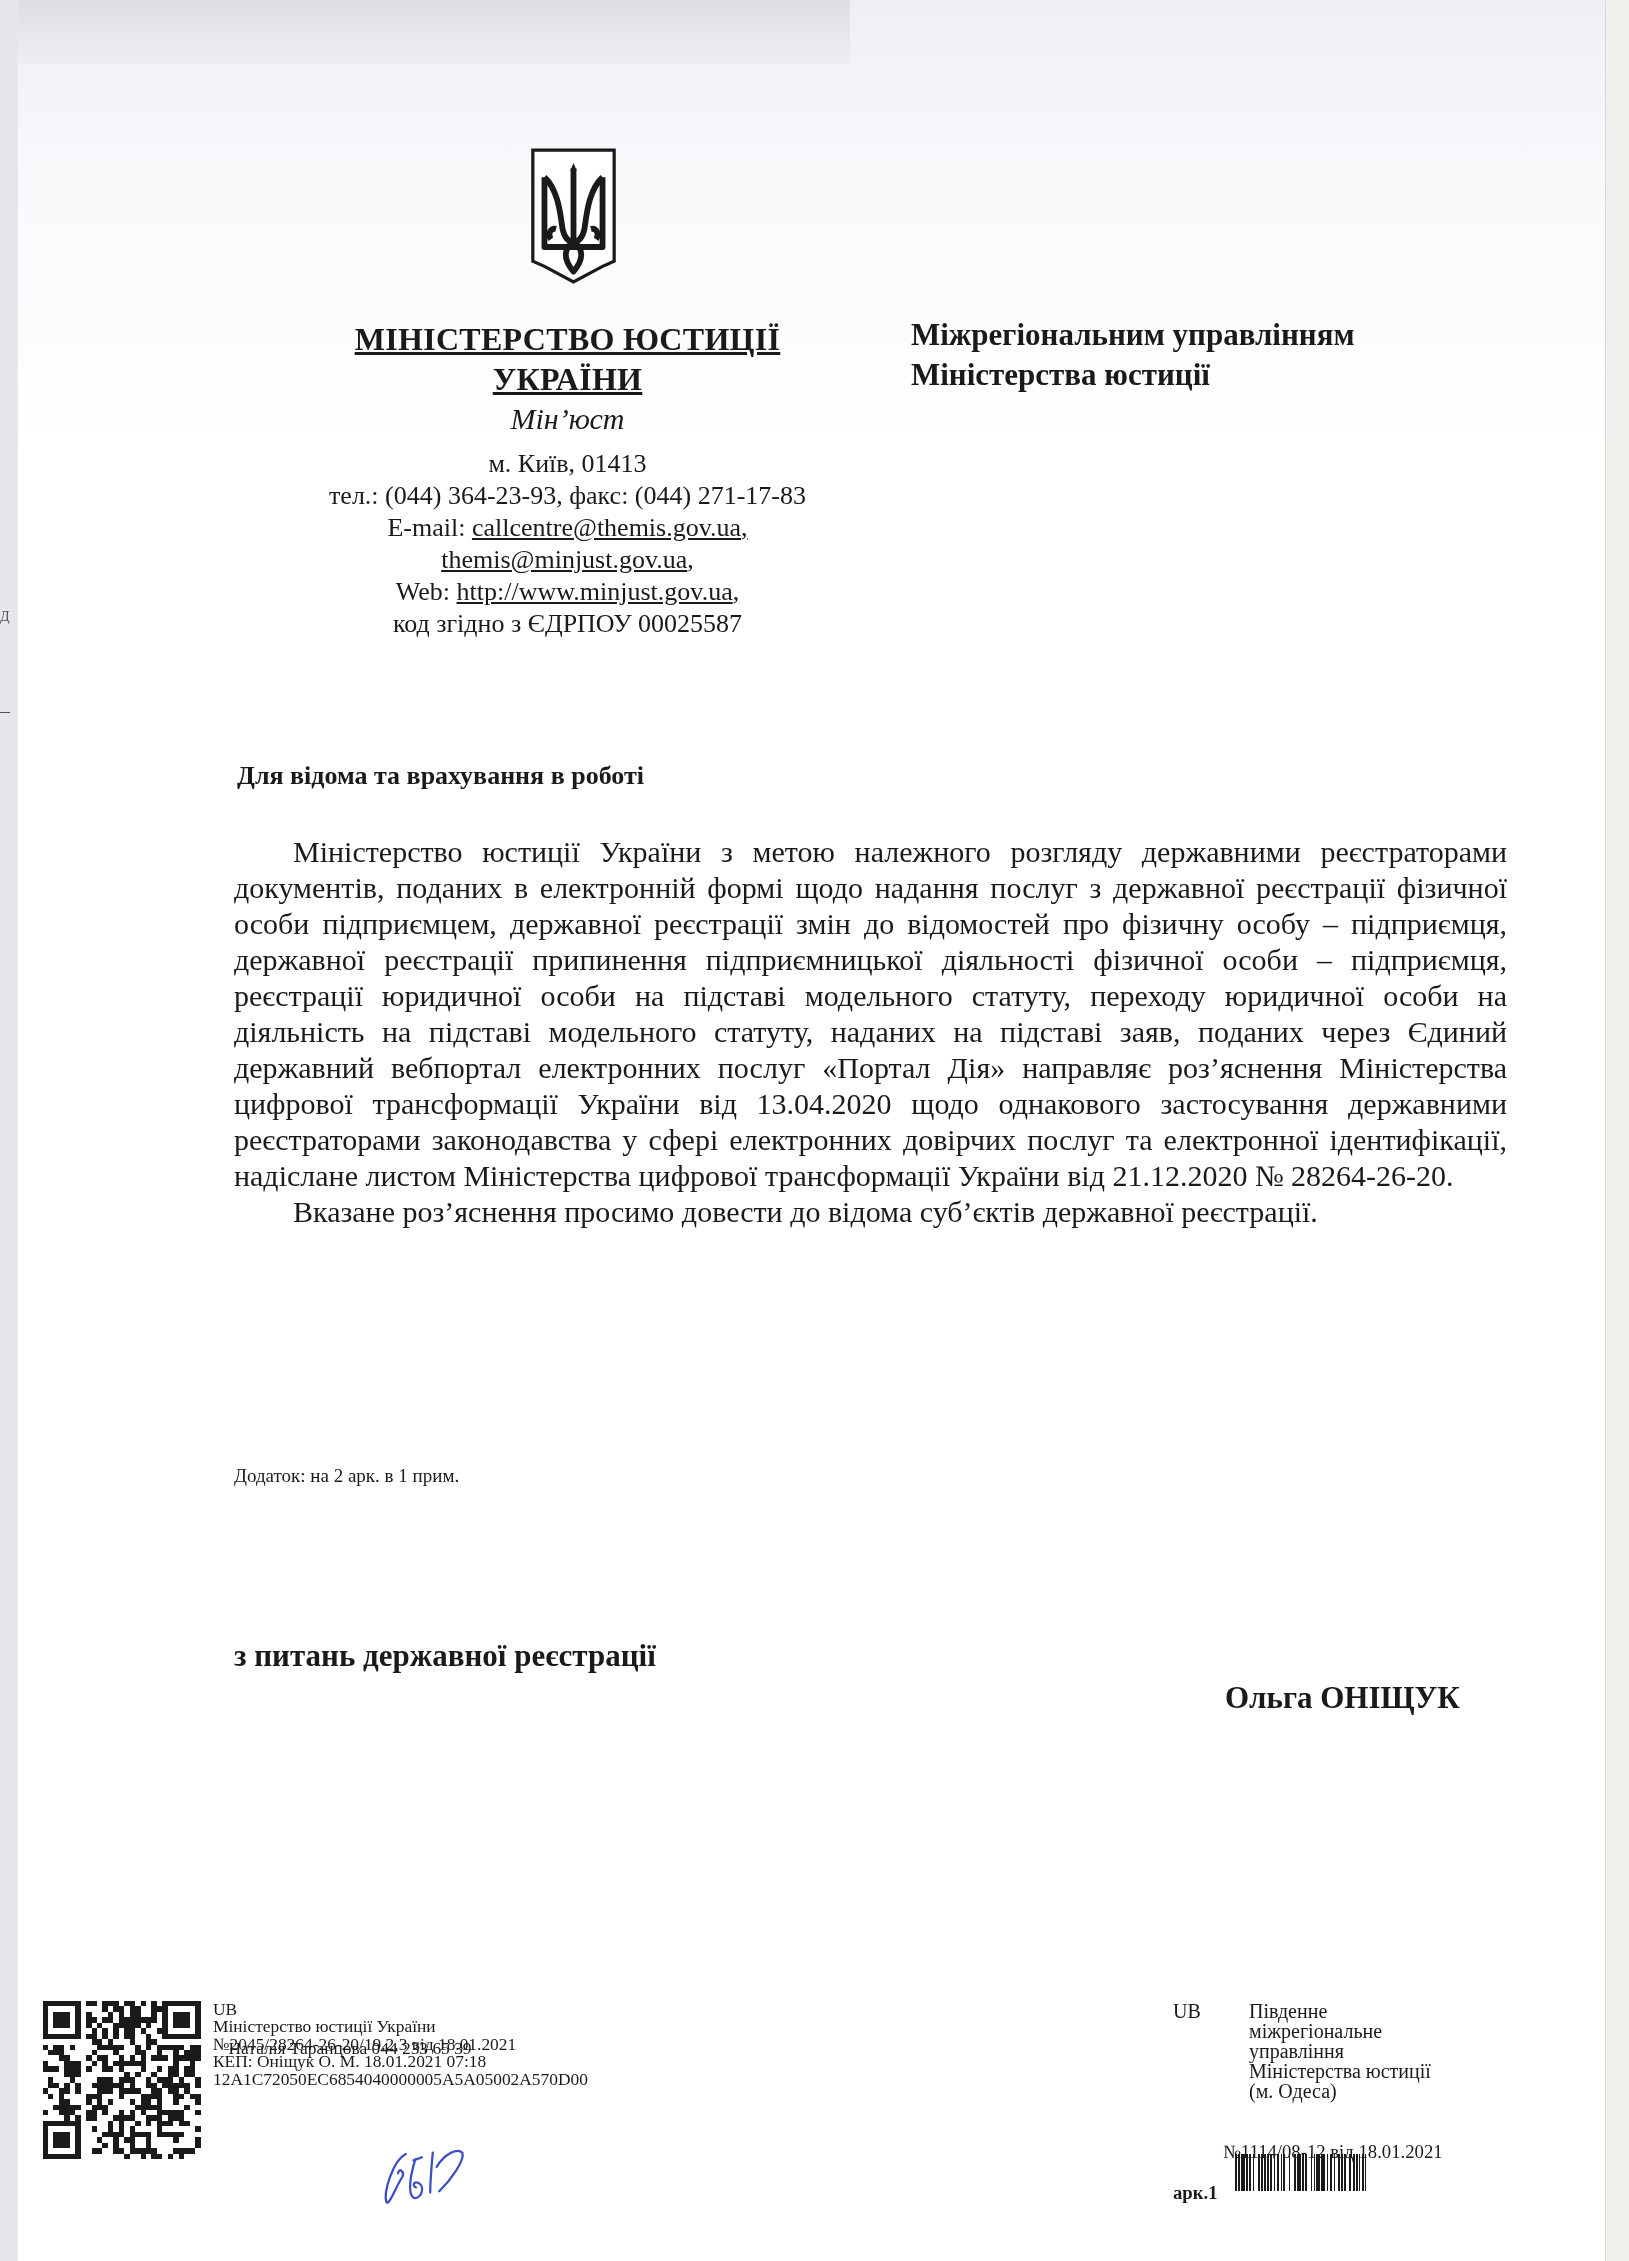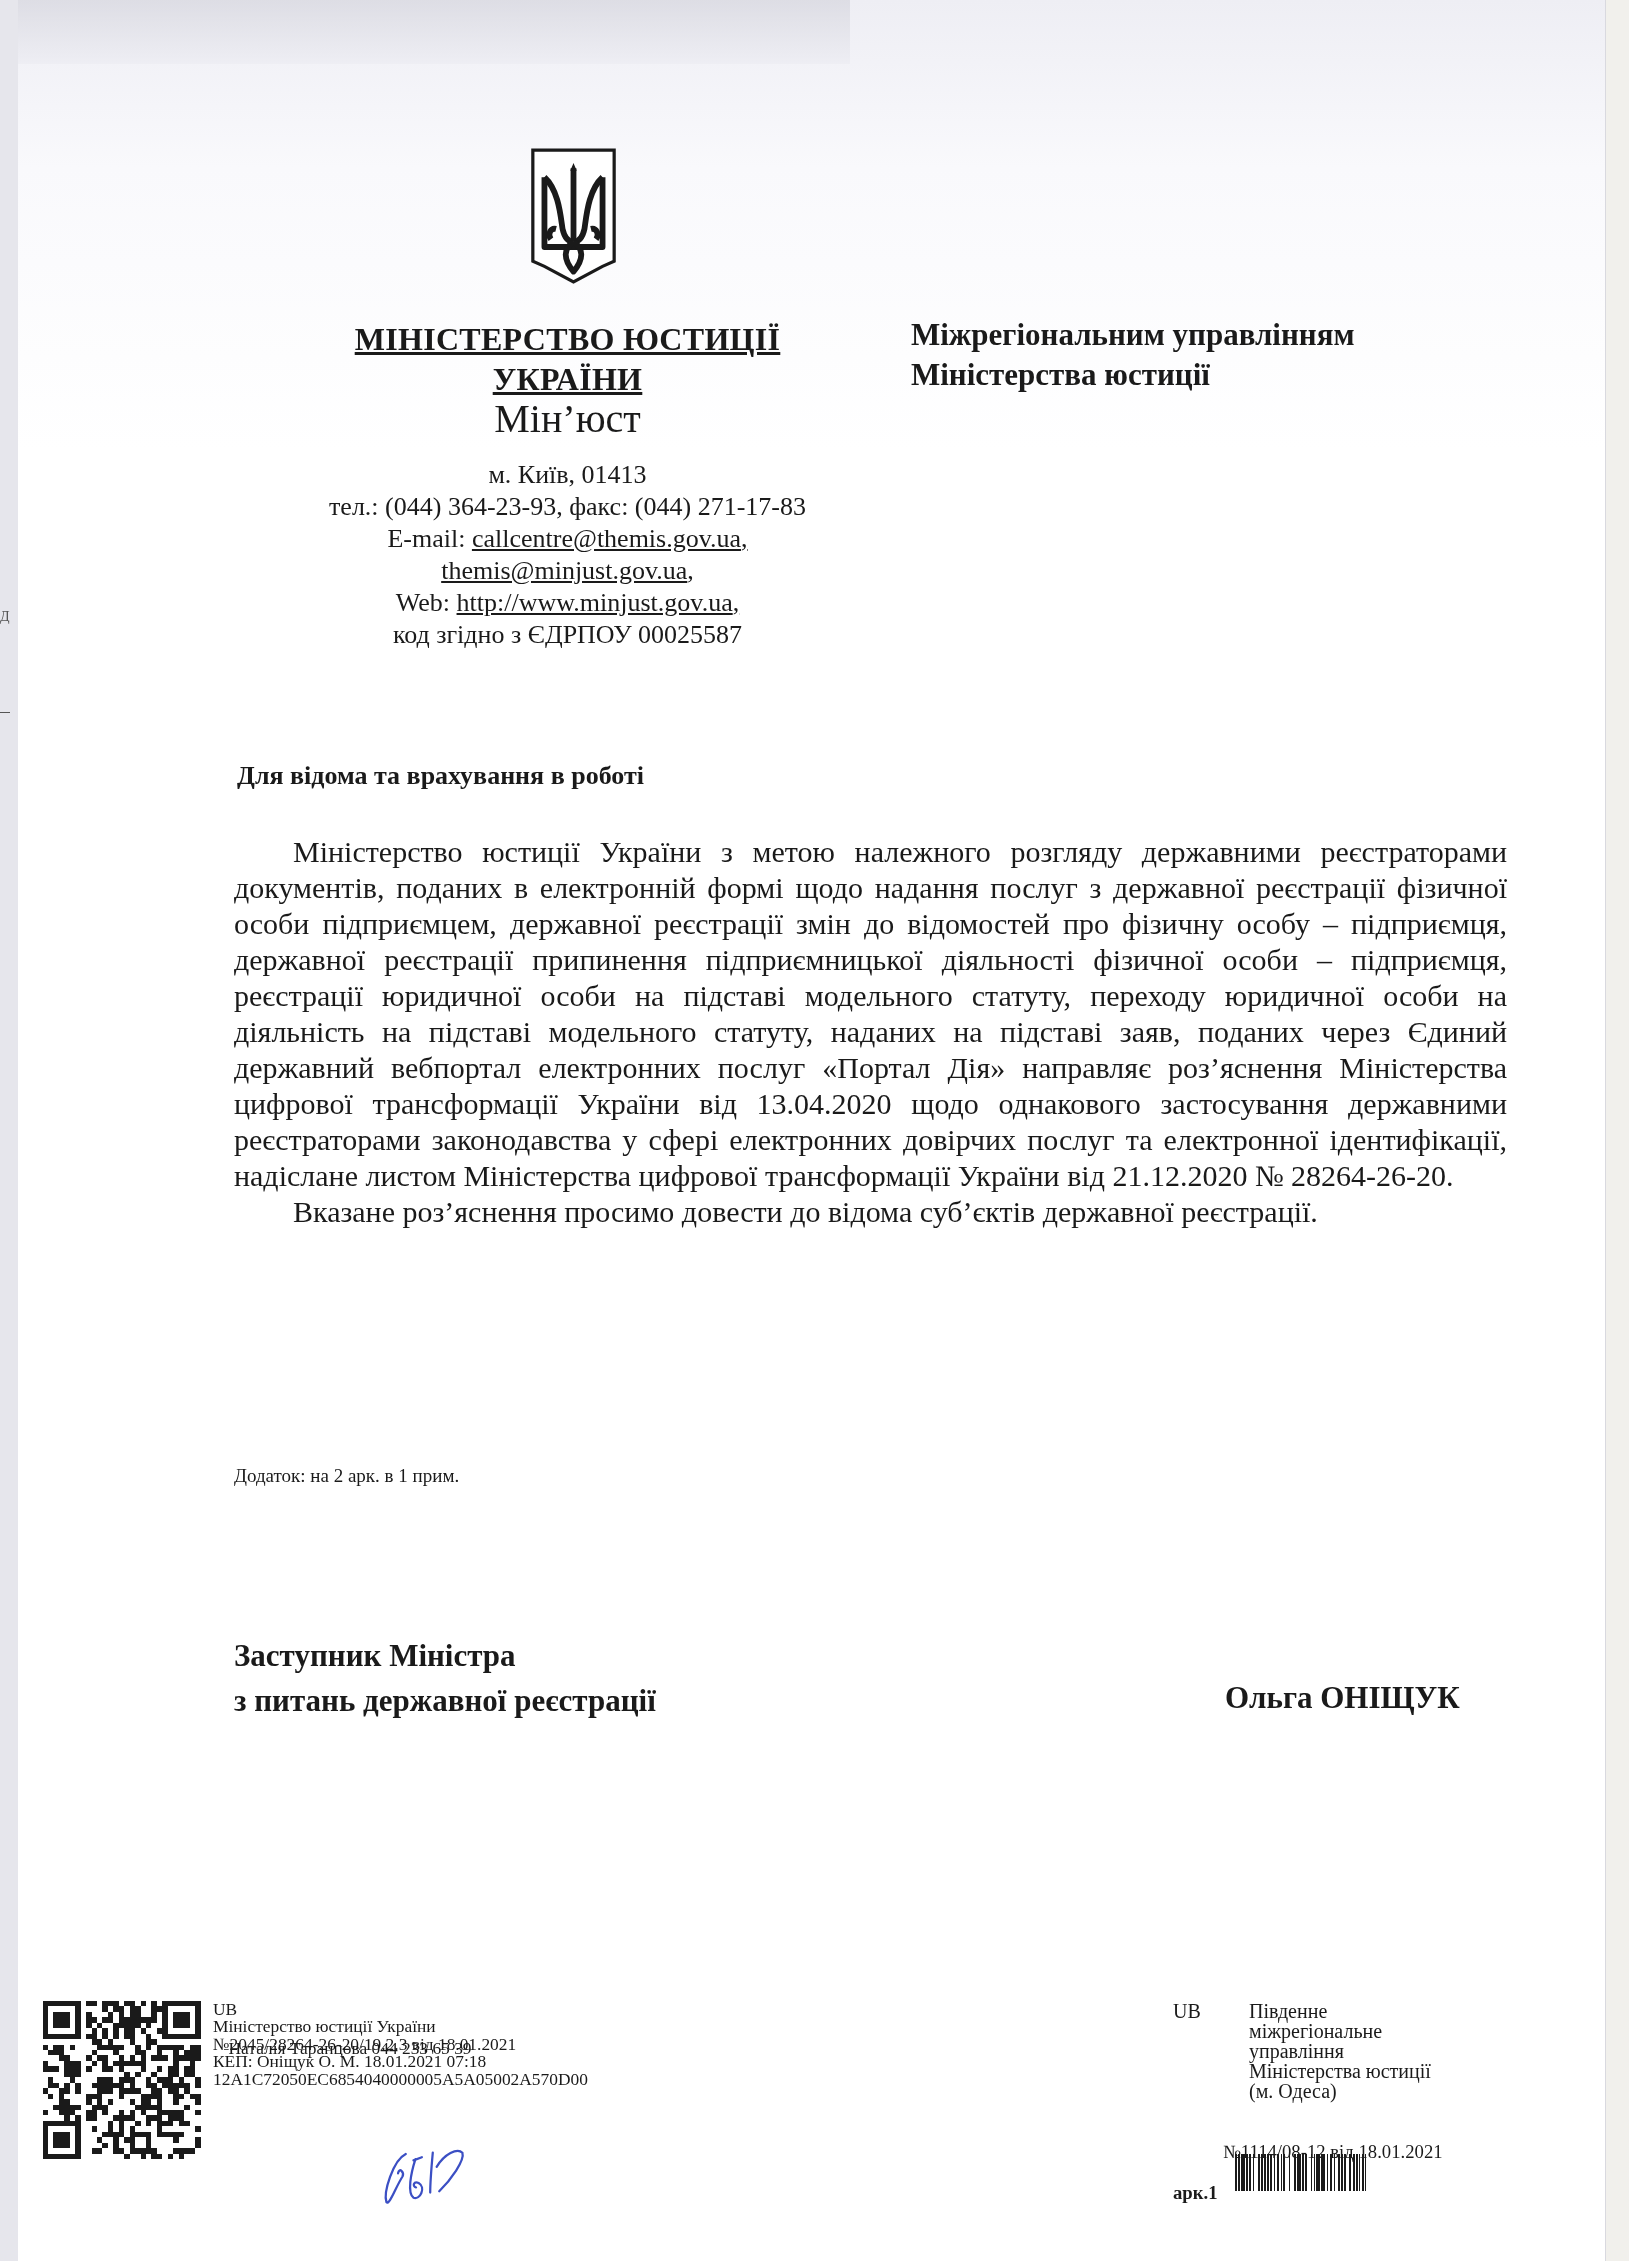--- a/index.html
+++ b/index.html
@@ -17,21 +17,21 @@
   .right-edge { position:absolute; right:0; top:0; width:24.5px; height:2261px; background:#f1f0ec; border-left:1.9px solid #d9d9df; }
   .top-shadow { position:absolute; left:18px; top:0; width:832px; height:64px; background:linear-gradient(180deg,#d6d6de,#ececf2); opacity:.7; }
   .abs { position:absolute; }
 
   
   .coat { left:525px; top:145px; width:97px; height:142px; }
 
   
   .lh { left:245px; top:319px; width:645px; text-align:center; line-height:1; }
   .lh .org { font-weight:bold; font-size:32px; line-height:40px; letter-spacing:0.3px;text-decoration:underline; }
-  .lh .abbr { font-size:40px; line-height:39px; margin-bottom:21px; }
+  .lh .abbr { font-size:30px; line-height:39px; margin-bottom:10px;font-style:italic; }
   .lh .line { font-size:26px; line-height:32px; }
   .lh .u { text-decoration:underline; }
 
   
   .addr { left:911px; top:315px; font-weight:bold; font-size:31px; line-height:40px; }
 
   
   .note { left:237px; top:761px; font-weight:bold; font-size:26px; }
 
   
@@ -116,21 +116,20 @@
 
 <div class="abs note">Для відома та врахування в роботі</div>
 
 <div class="abs body-text">
   <p>Міністерство юстиції України з метою належного розгляду державними реєстраторами документів, поданих в електронній формі щодо надання послуг з державної реєстрації фізичної особи підприємцем, державної реєстрації змін до відомостей про фізичну особу – підприємця, державної реєстрації припинення підприємницької діяльності фізичної особи – підприємця, реєстрації юридичної особи на підставі модельного статуту, переходу юридичної особи на діяльність на підставі модельного статуту, наданих на підставі заяв, поданих через Єдиний державний вебпортал електронних послуг «Портал Дія» направляє роз’яснення Міністерства цифрової трансформації України від 13.04.2020 щодо однакового застосування державними реєстраторами законодавства у сфері електронних довірчих послуг та електронної ідентифікації, надіслане листом Міністерства цифрової трансформації України від 21.12.2020 № 28264-26-20.</p>
   <p>Вказане роз’яснення просимо довести до відома суб’єктів державної реєстрації.</p>
 </div>
 <div class="abs attach">Додаток: на 2 арк. в 1 прим.</div>
 
 <div class="abs sig-title">
-  <div>Заступник Міністра</div>
   <div>з питань державної реєстрації</div>
 </div>
 <div class="abs sig-name">Ольга ОНІЩУК</div>
 
 <svg class="abs qr" viewBox="0 0 29 29" shape-rendering="crispEdges" id="qr">
     <rect x="0" y="0" width="1" height="1" fill="#1a1a1a"></rect>
     <rect x="1" y="0" width="1" height="1" fill="#1a1a1a"></rect>
     <rect x="2" y="0" width="1" height="1" fill="#1a1a1a"></rect>
     <rect x="3" y="0" width="1" height="1" fill="#1a1a1a"></rect>
     <rect x="4" y="0" width="1" height="1" fill="#1a1a1a"></rect>

